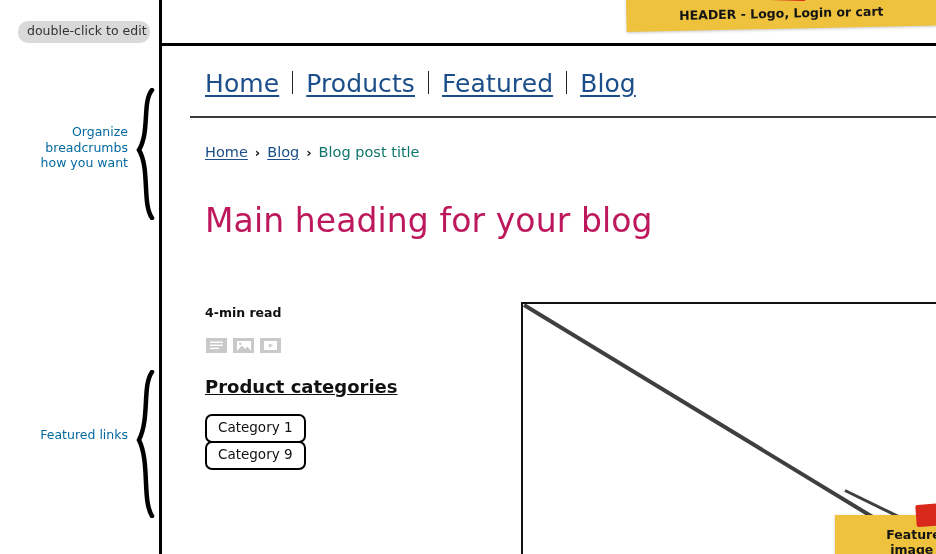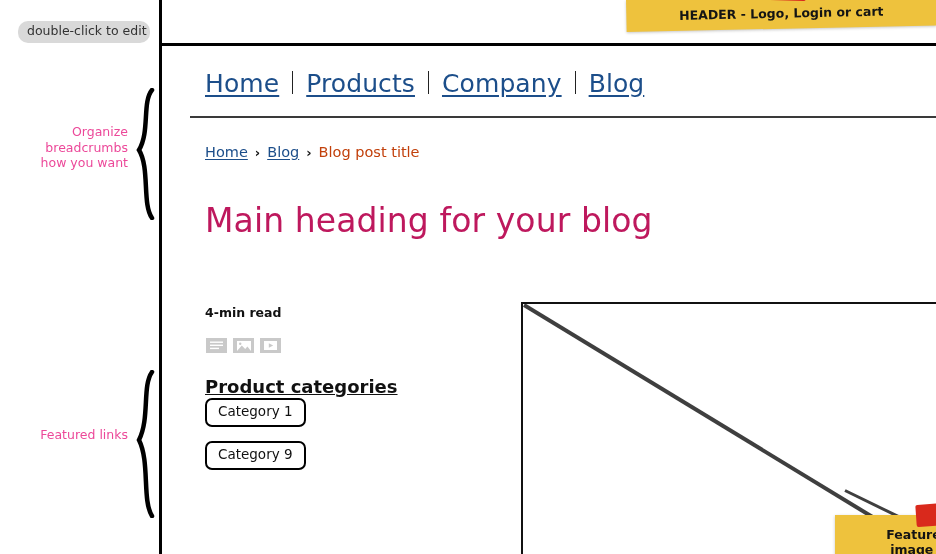--- a/index.html
+++ b/index.html
@@ -48,21 +48,21 @@
     padding: 4px 3px 5px 9px;
     border-radius: 10px;
     line-height: 1;
     white-space: nowrap;
   }
 
   .annot {
     position: absolute;
     text-align: right;
     font-size: 12.5px;
-    color: #ec4899;
+    color: #0369a1;
     line-height: 15.5px;
     font-weight: 500;
     white-space: pre-line;
   }
   .annot-breadcrumbs { left: 10px; top: 124px; width: 118px; }
   .annot-internal    { left: 10px; top: 427px; width: 118px; }
 
   .brace {
     position: absolute;
     width: 26px;
@@ -130,21 +130,21 @@
     text-decoration: underline;
     text-underline-offset: 2px;
     font-size: 14.5px;
   }
   .breadcrumb .bsep {
     color: #111111;
     font-size: 13px;
     margin: 0 7px;
     font-weight: 700;
   }
-  .breadcrumb .current { color: #c2410c; }
+  .breadcrumb .current { color: #0f766e; }
 
   .headline {
     position: absolute;
     left: 43px;
     top: 155px;
     font-size: 33px;
     font-weight: 400;
     color: #be185d;
     letter-spacing: 0.1px;
     white-space: nowrap;
@@ -190,21 +190,21 @@
     position: absolute;
     border: 2.5px solid #000000;
     border-radius: 7px;
     background: #ffffff;
     font-size: 13.5px;
     color: #111111;
     padding: 5px 11px 6px 11px;
     line-height: 1;
     white-space: nowrap;
   }
-  .chip-1 { left: 43px; top: 352px; }
+  .chip-1 { left: 43px; top: 368px; }
   .chip-2 { left: 43px; top: 395px; }
 
   
   .img-box {
     position: absolute;
     left: 359px;
     top: 256px;
     width: 418px;
     height: 255px;
     border: 2px solid #111111;
@@ -304,21 +304,21 @@
     </svg>
   </div>
 
   <div class="page">
 
     <div class="nav">
       <a href="#">Home</a>
       <span class="sep"></span>
       <a href="#">Products</a>
       <span class="sep"></span>
-      <a href="#">Company</a>
+      <a href="#">Featured</a>
       <span class="sep"></span>
       <a href="#">Blog</a>
     </div>
     <div class="nav-rule"></div>
 
     <div class="breadcrumb">
       <a href="#">Home</a>
       <span class="bsep">›</span>
       <a href="#">Blog</a>
       <span class="bsep">›</span>

